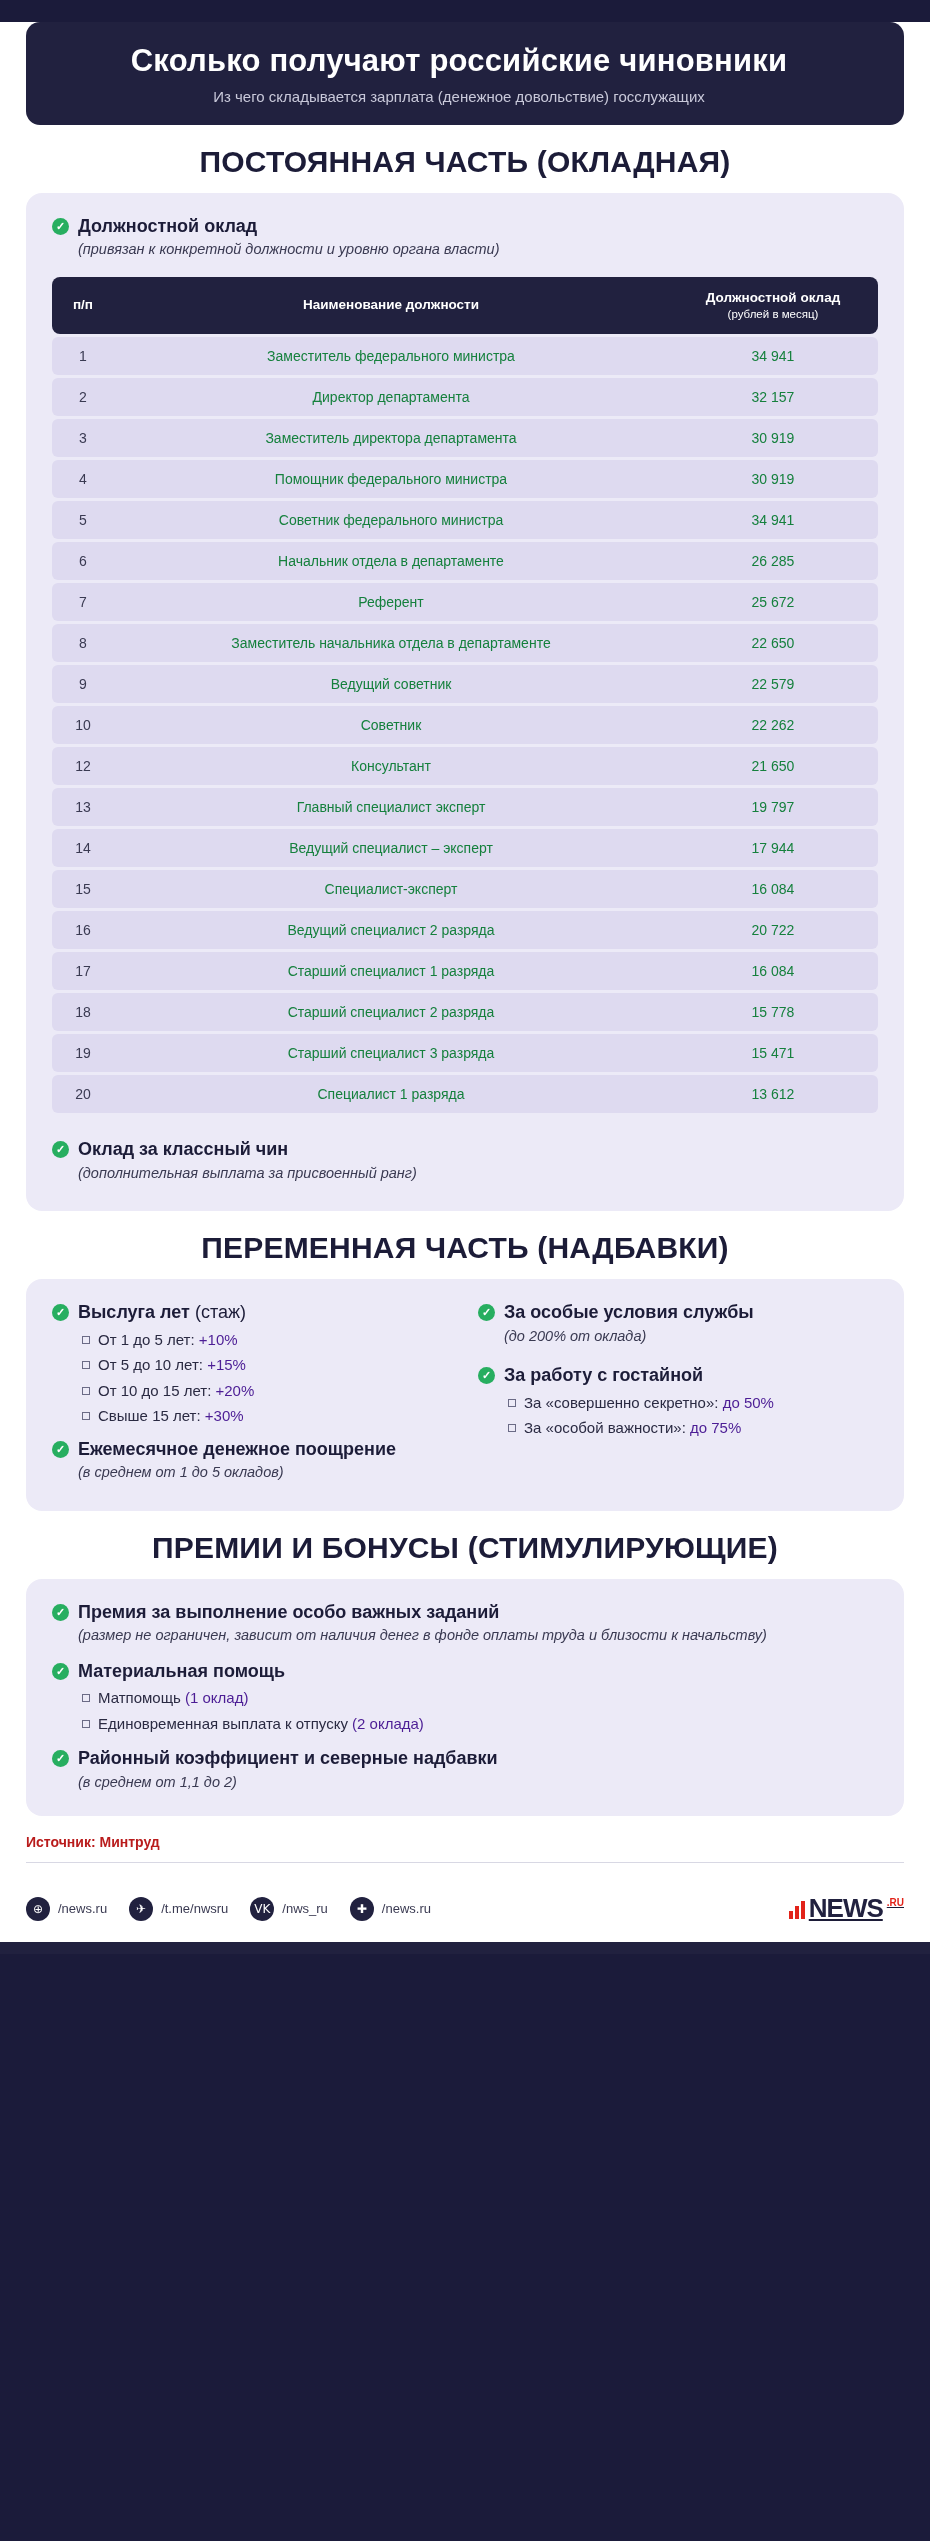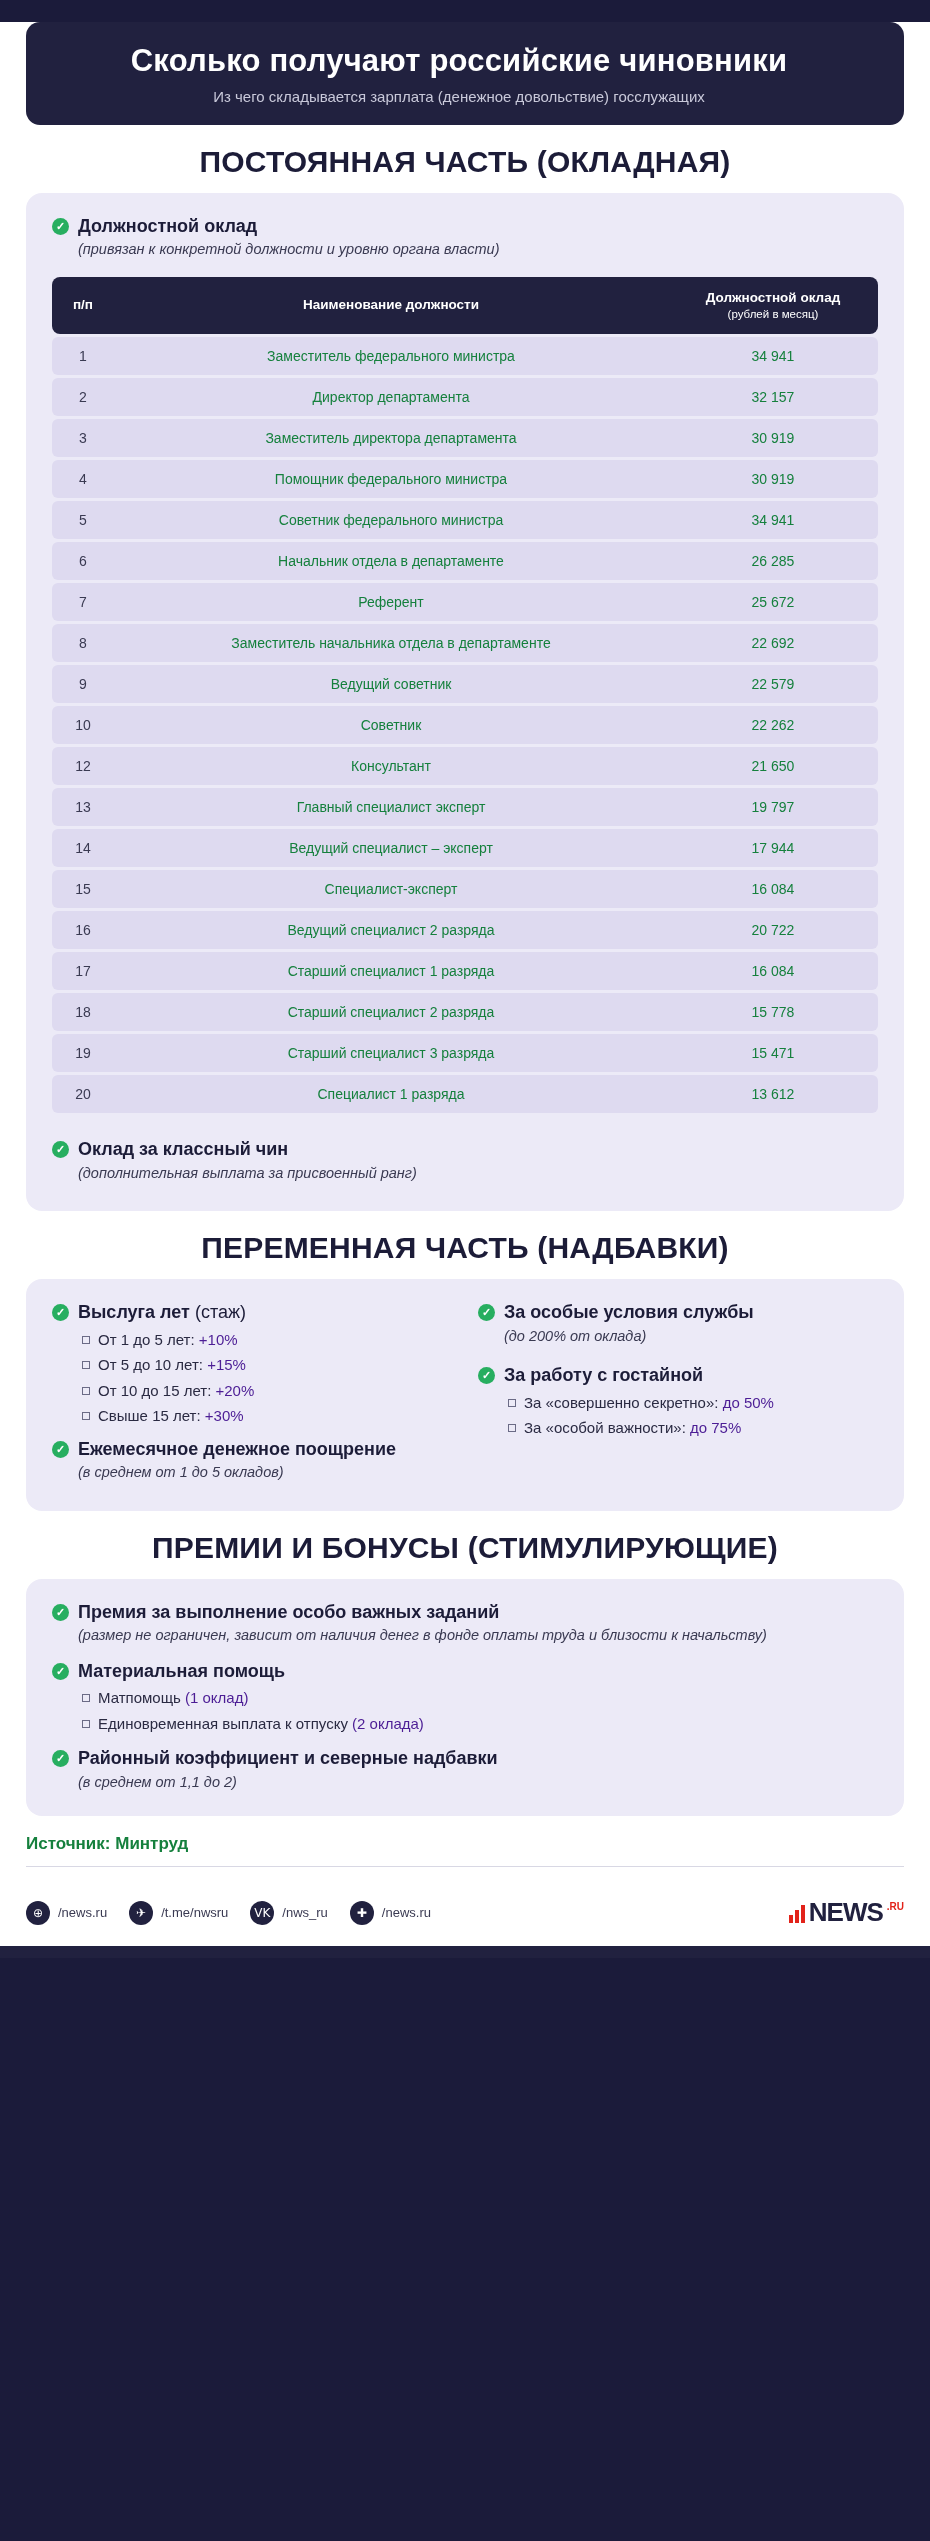--- a/index.html
+++ b/index.html
@@ -135,22 +135,22 @@
   
   .cols {
     display: flex;
     gap: 26px;
   }
   .col { flex: 1; }
 
   
   .source {
     margin: 18px 26px 0 26px;
-    font-size: 17px;
-    color: #15803d;
+    font-size: 14px;
+    color: #b91c1c;
     font-weight: bold;
   }
   .divider {
     margin: 12px 26px 0 26px;
     height: 1px;
     background: #d8d8e4;
   }
   
   .footer {
     margin-top: 14px;
@@ -163,21 +163,21 @@
   .socials { display: flex; align-items: center; gap: 22px; }
   .social { display: flex; align-items: center; gap: 8px; }
   .social .circ {
     width: 24px; height: 24px; border-radius: 50%;
     background: #21213f; color: #ffffff;
     font-size: 12px; line-height: 24px; text-align: center;
     font-family: "DejaVu Sans", sans-serif;
   }
   .social .txt { font-size: 13px; color: #3a3a52; }
   .logo {
-    display: flex; align-items: center; gap: 4px;
+    display: flex; align-items: center; gap: 4px; text-decoration: underline;
   }
   .logo .bars { display:flex; align-items: flex-end; gap:2px; height:20px;}
   .logo .bars i { display:block; width:4px; background:#e2231a; }
   .logo .bars i:nth-child(1){height:8px}
   .logo .bars i:nth-child(2){height:13px}
   .logo .bars i:nth-child(3){height:18px}
   .logo .word { font-size: 26px; font-weight: bold; color:#21213f; letter-spacing:-1px;}
   .logo .ru { font-size: 10px; color:#e2231a; font-weight:bold; align-self:flex-start; margin-top:4px;}
   .bottombar { height: 12px; background: #21213f; }
 </style>
@@ -246,21 +246,21 @@
             <td class="val">26 285</td>
           </tr>
           <tr>
             <td class="num">7</td>
             <td class="name">Референт</td>
             <td class="val">25 672</td>
           </tr>
           <tr>
             <td class="num">8</td>
             <td class="name">Заместитель начальника отдела в департаменте</td>
-            <td class="val">22 692</td>
+            <td class="val">22 650</td>
           </tr>
           <tr>
             <td class="num">9</td>
             <td class="name">Ведущий советник</td>
             <td class="val">22 579</td>
           </tr>
           <tr>
             <td class="num">10</td>
             <td class="name">Советник</td>
             <td class="val">22 262</td>

